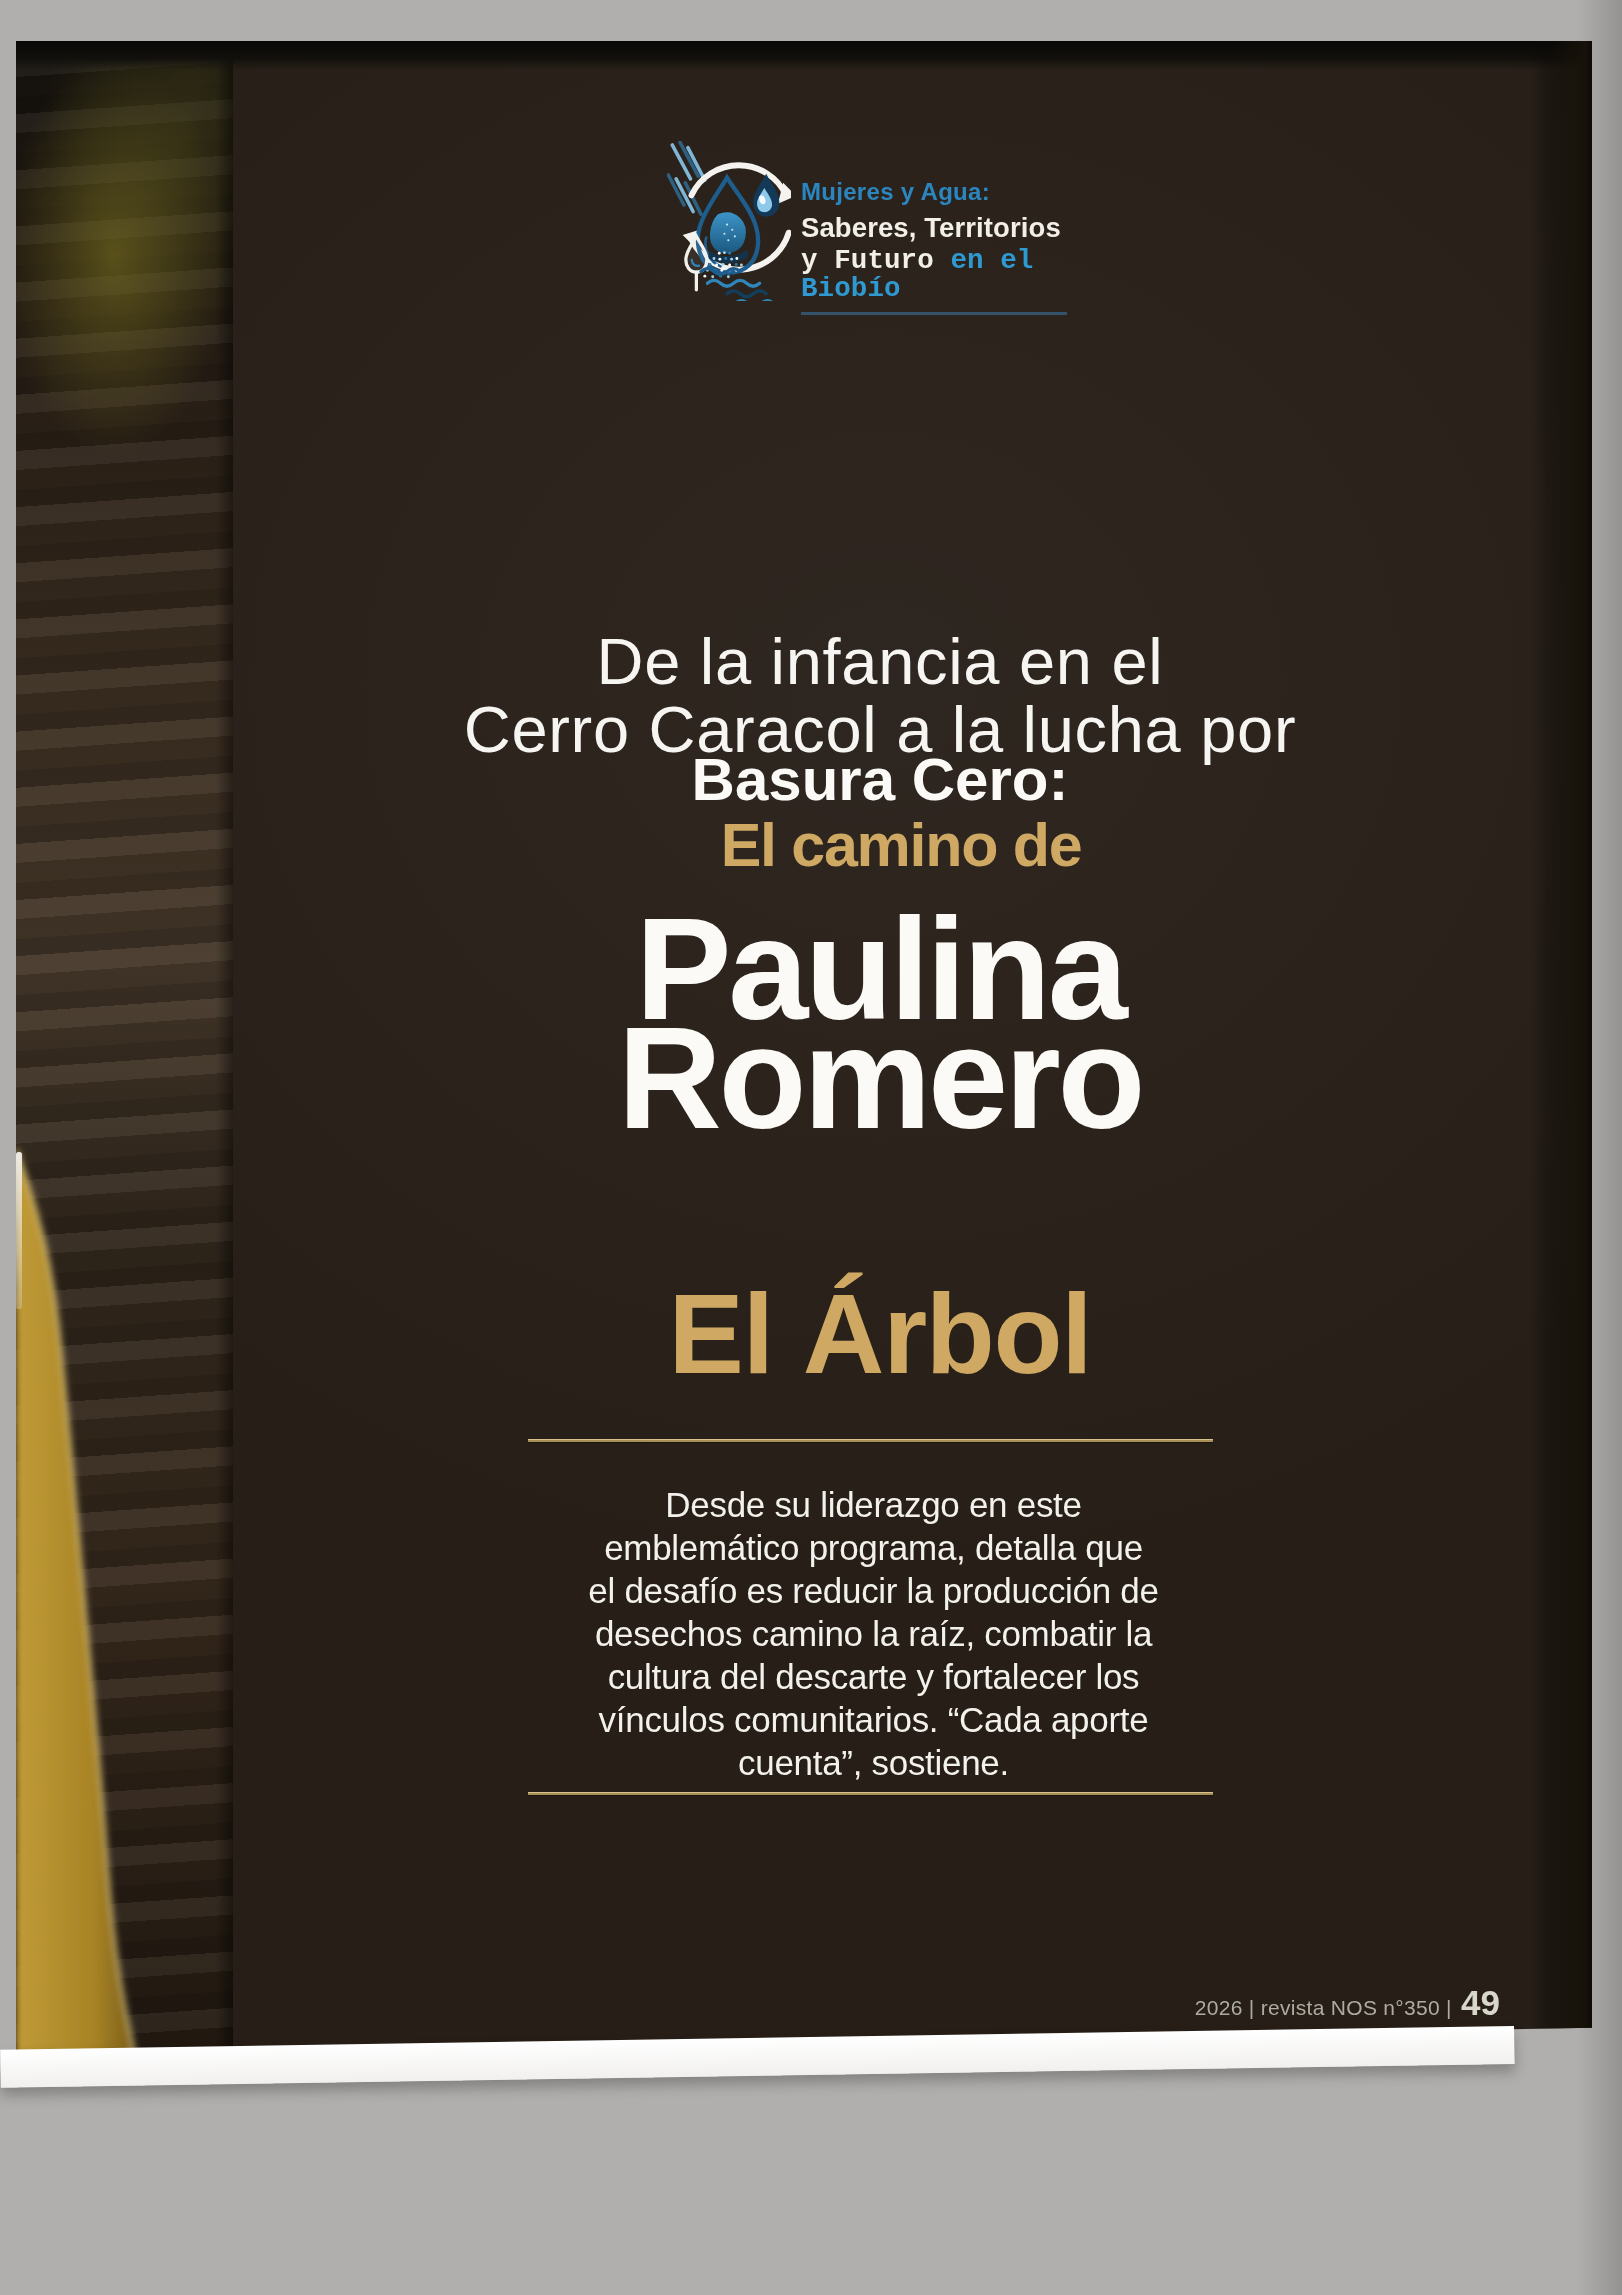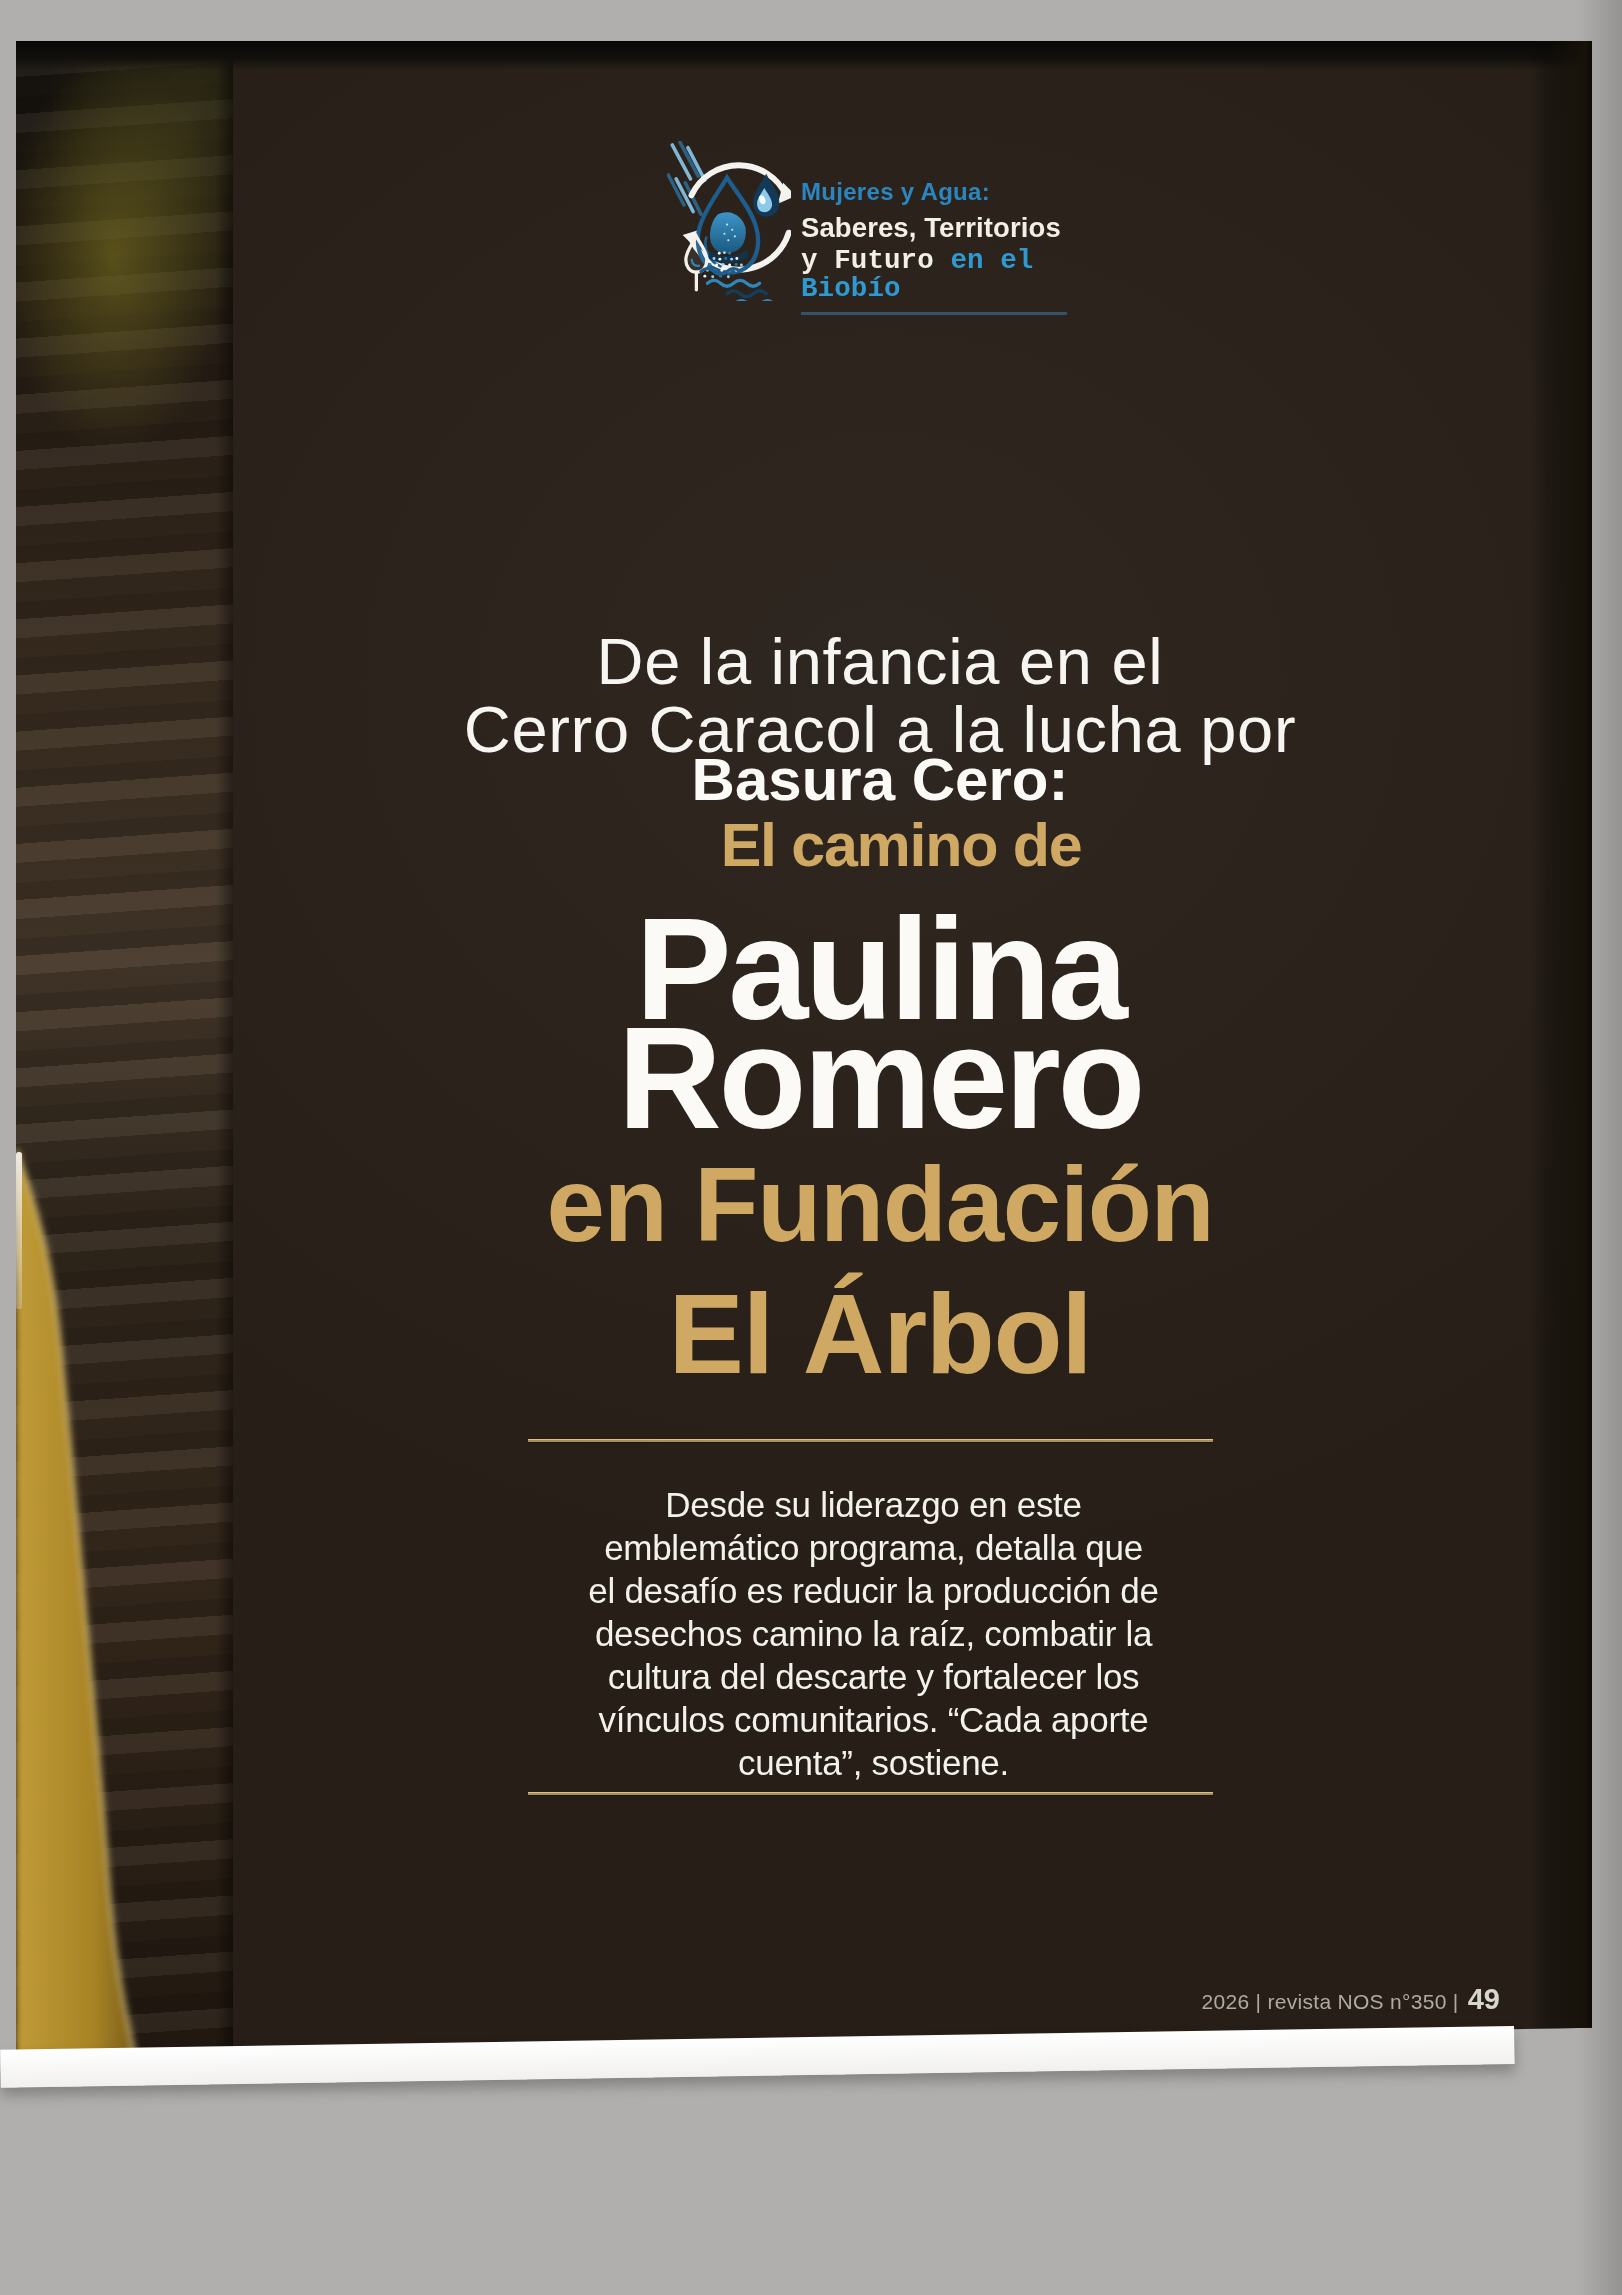--- a/index.html
+++ b/index.html
@@ -78,21 +78,21 @@
     position:absolute;left:478px;top:1442px;width:759px;z-index:7;
     font-size:35px;line-height:43px;color:#f3f1ec;text-align:center;
     white-space:pre-line;font-weight:400;letter-spacing:-0.3px;
   }
   
   .folio{
     position:absolute;right:92px;top:1942px;z-index:7;
     display:flex;align-items:baseline;gap:9.2px;
   }
   .folio-issue{font-size:21px;color:#aeaca0;letter-spacing:0.3px;}
-  .folio-page{font-size:29px;font-weight:700;color:#d9d6cb;}
+  .folio-page{font-size:35px;font-weight:700;color:#d9d6cb;}
   
   .under-page{
     position:absolute;left:0;top:2026px;width:1514px;height:38px;
     background:linear-gradient(180deg,#ffffff 0%,#f1f0ee 100%);
     transform:rotate(-0.9deg);transform-origin:top right;
     box-shadow:0 7.9px 13px rgba(0,0,0,0.25);
     z-index:5;
   }
 </style>
 </head>
@@ -229,21 +229,20 @@
     </div>
     <div class="logo-underline"></div>
   </div>
 
   <div class="hl kicker kick2">Cerro Caracol a la lucha por</div>
   <div class="hl kicker kick1">De la infancia en el</div>
   <div class="hl kick3">Basura Cero:</div>
   <div class="hl accent1">El camino de</div>
   <div class="hl name1">Paulina</div>
   <div class="hl name2">Romero</div>
-  <div class="hl accent2">en Fundación</div>
   <div class="hl accent3">El Árbol</div>
 
   <div class="rule rule-top"></div>
   <div class="deck">Desde su liderazgo en este
 emblemático programa, detalla que
 el desafío es reducir la producción de
 desechos camino la raíz, combatir la
 cultura del descarte y fortalecer los
 vínculos comunitarios. “Cada aporte
 cuenta”, sostiene.</div>

